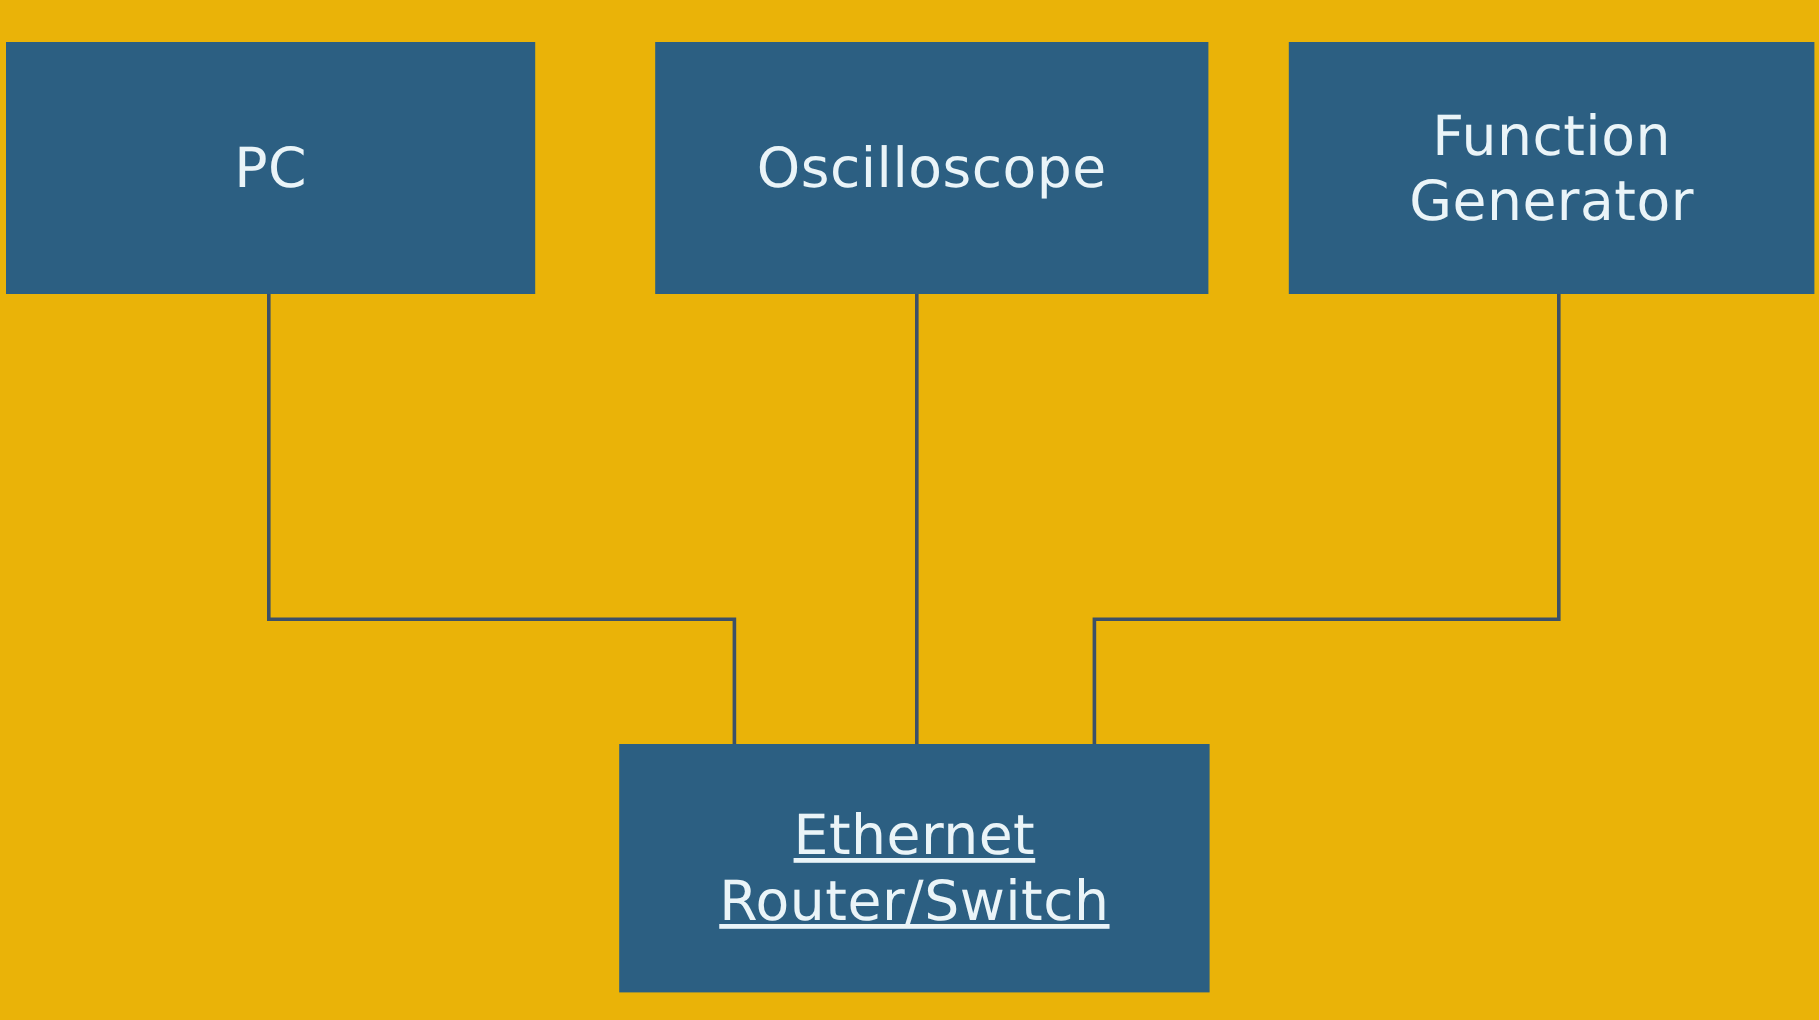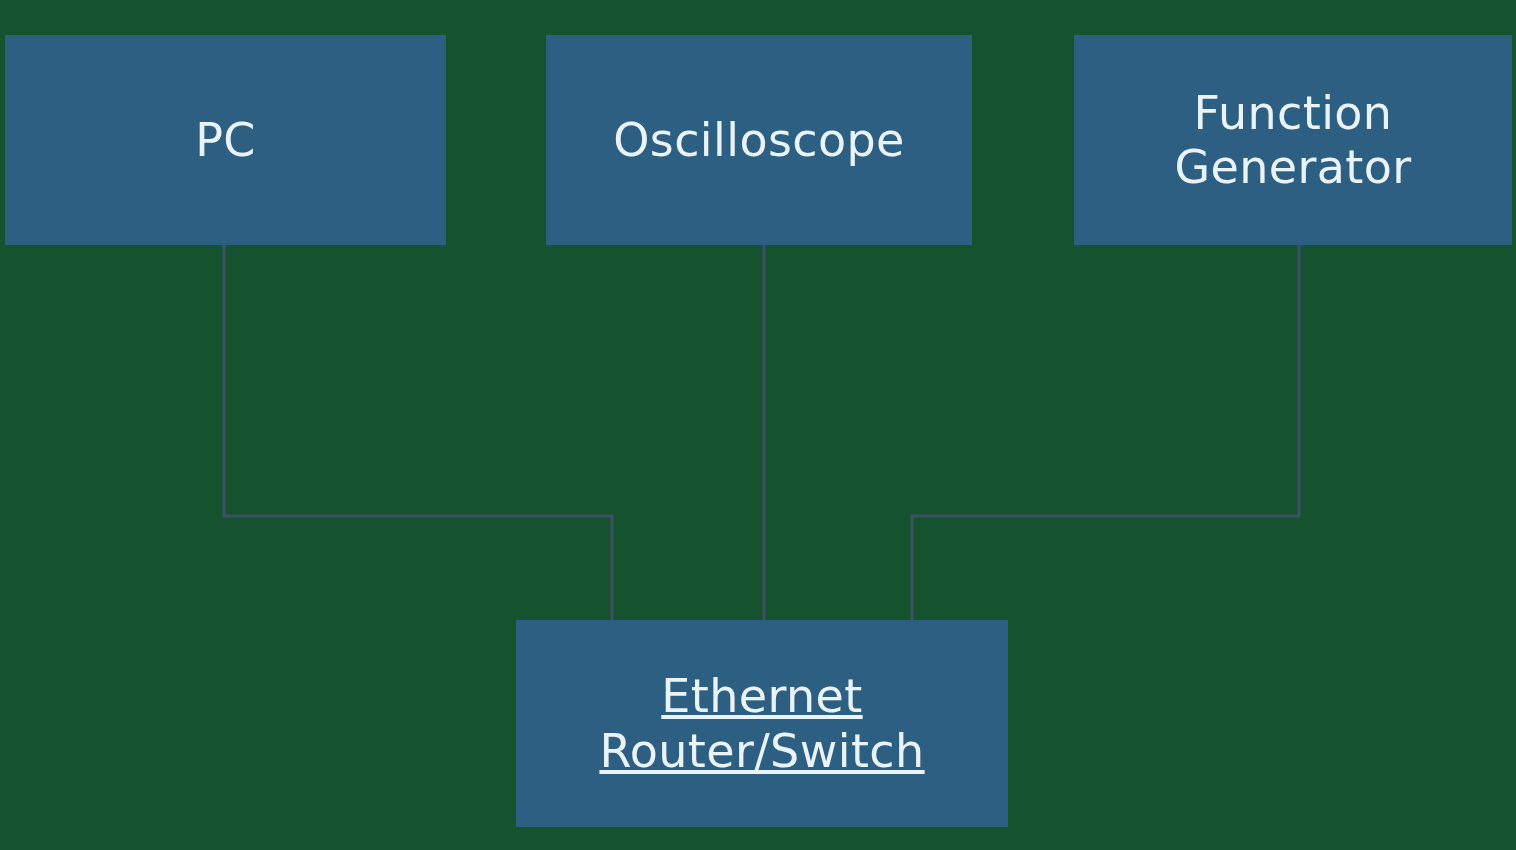--- a/index.html
+++ b/index.html
@@ -8,21 +8,21 @@
     padding: 0;
     background: #ffffff;
   }
   body {
     font-family: "DejaVu Sans", sans-serif;
   }
   #canvas {
     position: relative;
     width: 1516px;
     height: 850px;
-    background: #14532d;
+    background: #eab308;
     overflow: hidden;
   }
   #wires {
     position: absolute;
     left: 0;
     top: 0;
     width: 1516px;
     height: 850px;
     pointer-events: none;
   }
@@ -46,21 +46,21 @@
     white-space: pre-line;
     padding: 0 8px;
   }
 
   
   #node-pc {
     left: 5px;  top: 35px;  width: 441px;  height: 210px;
     font-size: 46px;
   }
   #node-oscilloscope {
-    left: 546px; top: 35px;  width: 426px;  height: 210px;
+    left: 546px; top: 35px;  width: 461px;  height: 210px;
     font-size: 46px;
   }
   #node-function-generator {
     left: 1074px; top: 35px; width: 438px;  height: 210px;
     font-size: 46px;
   }
   #node-ethernet-router-switch {
     left: 516px; top: 620px; width: 492px;  height: 207px;
     font-size: 46px;
     text-decoration: underline;

